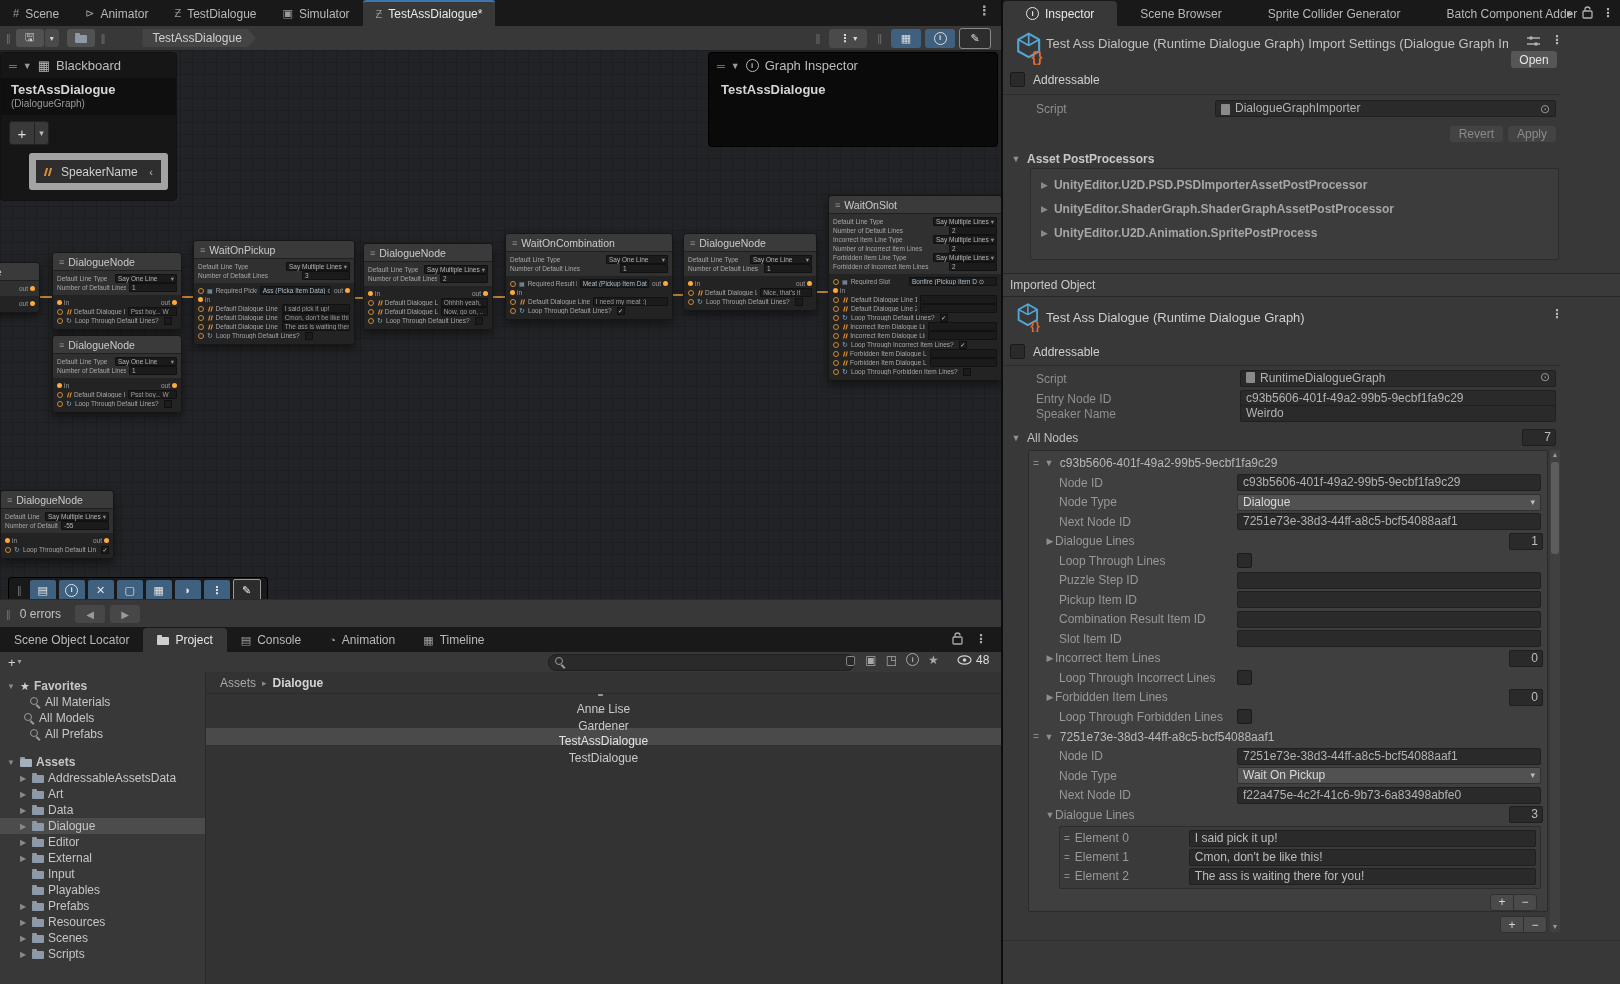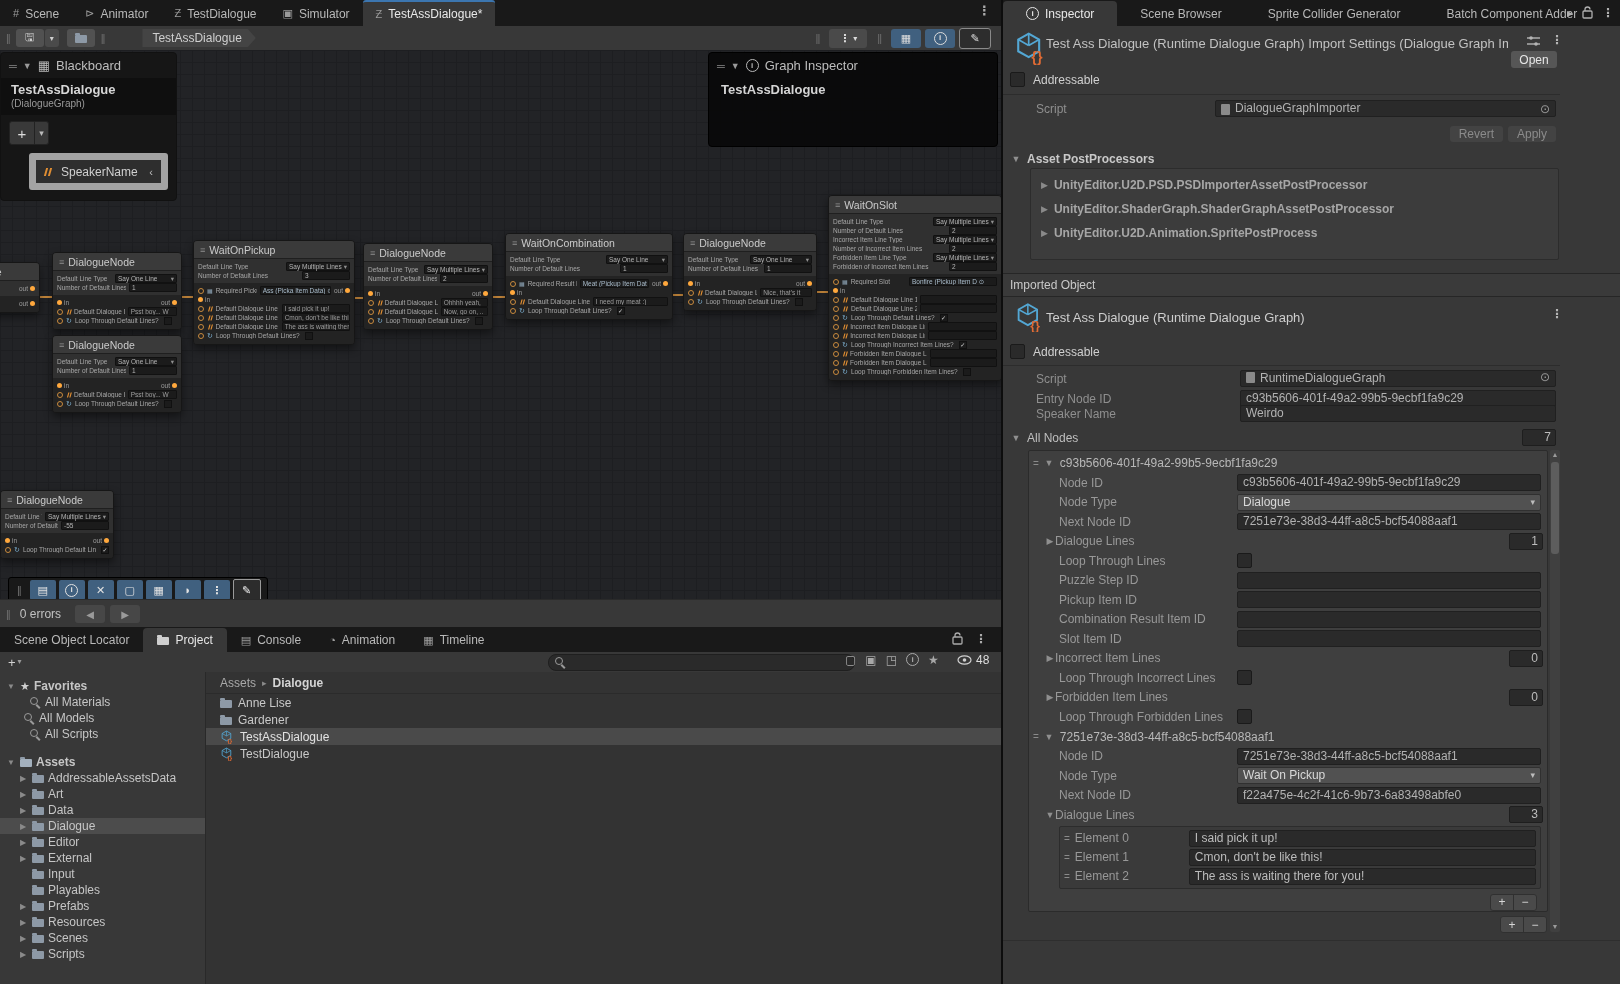--- a/index.html
+++ b/index.html
@@ -117,21 +117,21 @@
   .trow-icons{position:absolute;left:845px;top:1px;display:flex;align-items:center;gap:9px;color:#a8a8a8;}
   .eyewrap{position:absolute;left:957px;top:1px;display:flex;align-items:center;gap:4px;color:#dedede;font-size:12px;}
   .ptree{left:0;top:672px;width:205px;height:312px;background:#383838;border-right:1px solid #292929;overflow:hidden;}
   .titem{height:16px;display:flex;align-items:center;gap:4px;white-space:nowrap;color:#c6c6c6;font-size:12px;}
   .titem .arr{width:10px;color:#8a8a8a;font-size:8px;text-align:center;flex:none;}
   .titem.sel{background:#4c4c4c;}
   .titem .ic-star{color:#cfcfcf;font-size:11px;}
   .pfiles{left:206px;top:672px;width:795px;height:312px;background:#333333;}
   .pf-crumb{height:21px;display:flex;align-items:center;gap:6px;padding:0 14px;color:#a9a9a9;border-bottom:1px solid #2b2b2b;}
   .pf-crumb b{color:#d4d4d4;}
-  .frow{height:17px;display:flex;align-items:center;gap:6px;padding:0 14px;color:#c9c9c9;font-size:12px;}
+  .frow{height:17px;display:flex;align-items:center;gap:6px;padding:0 14px;color:#c9c9c9;font-size:12px;flex-direction:column;}
   .frow.sel{background:#4a4a4a;color:#e2e2e2;}
   
   .vdiv{left:1001px;top:0;width:2px;height:984px;background:#0d0d0d;}
   .right{left:1003px;top:0;width:617px;height:984px;background:#383838;}
   .rtabs{position:absolute;left:0;top:0;width:617px;height:26px;background:#191919;display:flex;align-items:flex-end;}
   .rtab{height:25px;display:flex;align-items:center;gap:6px;padding:0 23px;color:#b9b9b9;white-space:nowrap;}
   .rtab.active{background:#383838;border-radius:4px 4px 0 0;color:#e8e8e8;}
   .rtabs-icons{position:absolute;right:6px;top:6px;display:flex;gap:9px;align-items:center;color:#b0b0b0;}
   .ihead-title{position:absolute;left:43px;top:36px;width:462px;font-size:13px;color:#c2c2c2;white-space:nowrap;overflow:hidden;}
   .openbtn{position:absolute;left:508px;top:51px;width:46px;height:17px;background:#565656;border-radius:3px;color:#e6e6e6;display:flex;align-items:center;justify-content:center;font-size:12px;}
@@ -805,21 +805,21 @@
       <div class="titem" style="padding-left:30px">
         <span class="ic ic-search" style=""></span>
         <span>All Materials</span>
       </div>
       <div class="titem" style="padding-left:24px">
         <span class="ic ic-search" style=""></span>
         <span>All Models</span>
       </div>
       <div class="titem" style="padding-left:30px">
         <span class="ic ic-search" style=""></span>
-        <span>All Scripts</span>
+        <span>All Prefabs</span>
       </div>
       <div style="height:12px"></div>
       <div class="titem" style="padding-left:6px">
         <span class="arr">▼</span>
         <span class="ic ic-folder open"></span>
         <span><b>Assets</b></span>
       </div>
       <div class="titem" style="padding-left:18px">
         <span class="arr">▶</span>
         <span class="ic ic-folder" style=""></span>

